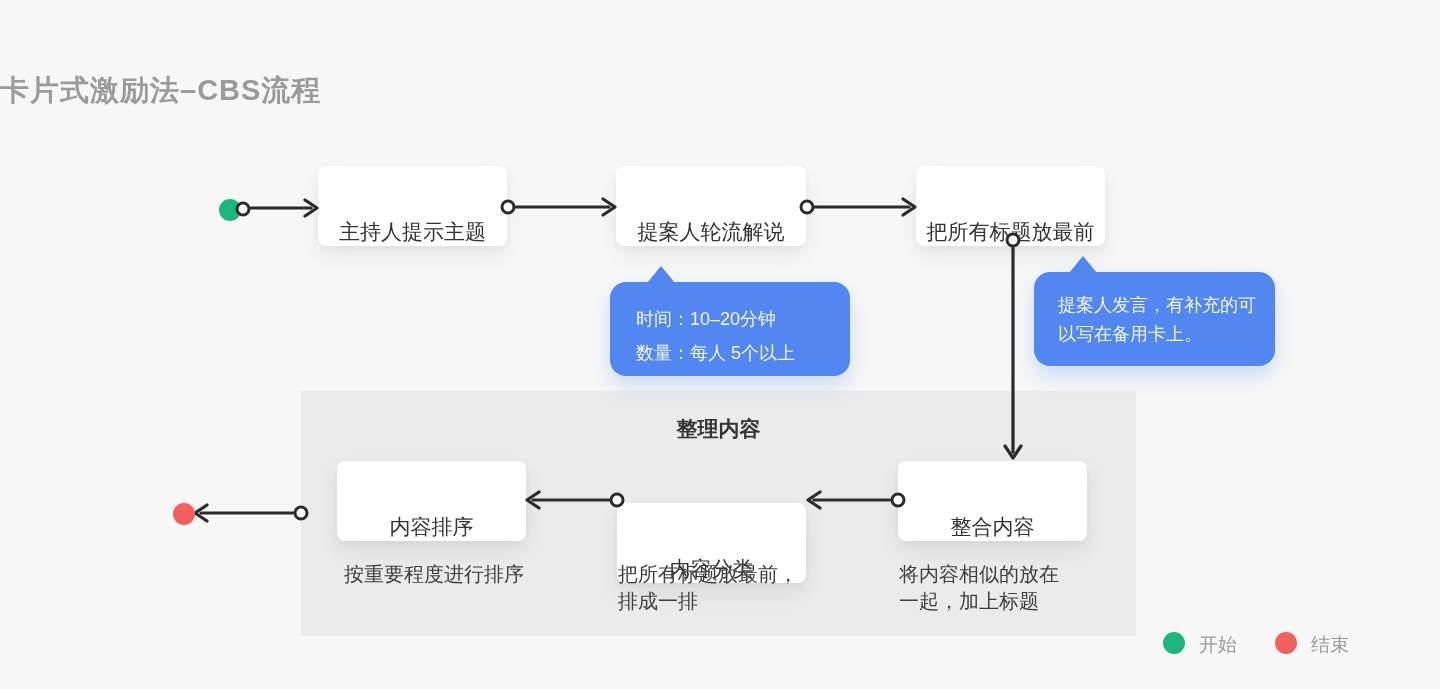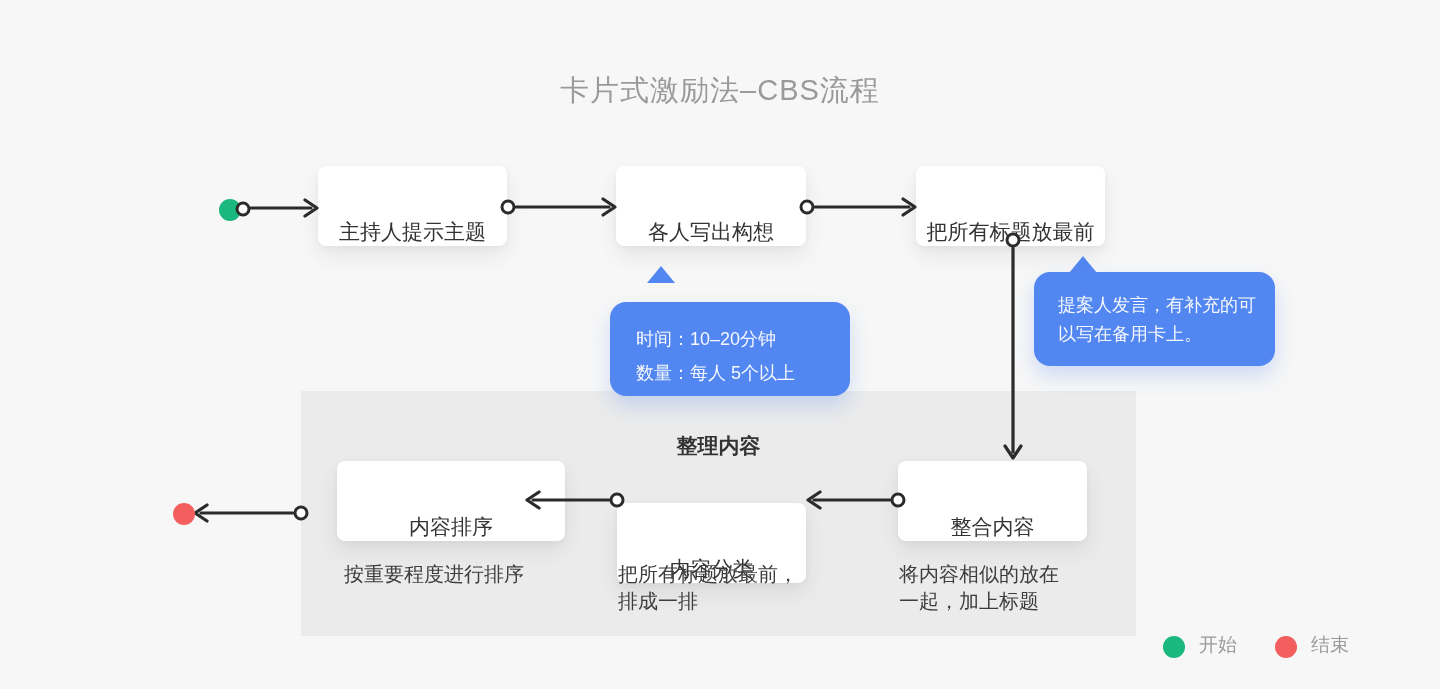--- a/index.html
+++ b/index.html
@@ -13,40 +13,39 @@
     position: relative;
     width: 1440px;
     height: 689px;
     background: #f7f7f7;
   }
   .page-title {
     position: absolute;
     top: 71px;
     left: 0;
     width: 100%;
-    text-align: center;
     font-size: 29px;
-    font-weight: 400;
+    font-weight: 700;
     letter-spacing: 1px;
     color: #9a9a9b;
     z-index: 2;
   }
   .panel {
     position: absolute;
     left: 301px;
     top: 391px;
     width: 835px;
     height: 245px;
     background: #ebebeb;
     z-index: 1;
   }
   .panel-title {
     position: absolute;
     left: 301px;
-    top: 432px;
+    top: 415px;
     width: 835px;
     text-align: center;
     font-size: 21px;
     font-weight: 600;
     color: #333333;
     z-index: 2;
   }
   .node {
     position: absolute;
     background: #ffffff;
@@ -56,21 +55,21 @@
     align-items: flex-end;
     justify-content: center;
     font-size: 21px;
     color: #333333;
     z-index: 3;
     white-space: nowrap;
   }
   .node-host     { left: 318px;  top: 166px; width: 189px; height: 80px; }
   .node-write    { left: 616px;  top: 166px; width: 190px; height: 80px; }
   .node-present  { left: 916px;  top: 166px; width: 189px; height: 80px; }
-  .node-sort     { left: 337px;  top: 461px; width: 228px; height: 80px; }
+  .node-sort     { left: 337px;  top: 461px; width: 189px; height: 80px; }
   .node-classify { left: 617px;  top: 461px; width: 189px; height: 80px; margin-top: 42px; }
   .node-merge    { left: 898px;  top: 461px; width: 189px; height: 80px; }
   .note {
     position: absolute;
     font-size: 20px;
     line-height: 27px;
     color: #3d3d3d;
     z-index: 3;
   }
   .note-sort     { left: 344px; top: 561px; width: 220px; }
@@ -86,21 +85,21 @@
     z-index: 3;
   }
   .bubble-tail {
     position: absolute;
     width: 0; height: 0;
     border-left: 14px solid transparent;
     border-right: 14px solid transparent;
     border-bottom: 17px solid #5286f0;
     z-index: 3;
   }
-  .bubble-time { left: 610px; top: 282px; width: 240px; height: 94px; padding: 20px 0 0 26px; margin-top: 20px; }
+  .bubble-time { left: 610px; top: 282px; width: 240px; height: 94px; padding: 20px 0 0 26px; }
   .bubble-time .bubble-line { line-height: 34px; }
   .bubble-time-tail { left: 647px; top: 266px; }
   .bubble-speak { left: 1034px; top: 272px; width: 241px; height: 94px; padding: 19px 0 0 24px; }
   .bubble-speak .bubble-text { width: 206px; line-height: 29px; }
   .bubble-speak-tail { left: 1069px; top: 256px; }
   .connector-layer {
     position: absolute;
     left: 0; top: 0;
     width: 1440px; height: 689px;
     z-index: 4;
@@ -108,41 +107,41 @@
   }
   .legend {
     position: absolute;
     left: 1163px;
     top: 632px;
     display: flex;
     align-items: center;
     gap: 38px;
     z-index: 3;
   }
-  .legend-item { display: flex; align-items: flex-end; gap: 14px; }
+  .legend-item { display: flex; align-items: flex-start; gap: 14px; }
   .legend-dot { width: 22px; height: 22px; border-radius: 50%; }
   .legend-dot-start { background: #1ab87f; }
   .legend-dot-end   { background: #f25f5e; }
   .legend-label { font-size: 19px; color: #9b9b9b; }
 </style>
 </head>
 <body>
 
 <div class="canvas">
 
   <div class="page-title">卡片式激励法–CBS流程</div>
 
   <div class="panel"></div>
   <div class="panel-title">整理内容</div>
 
   <div class="node node-host">
     <span>主持人提示主题</span>
   </div>
   <div class="node node-write">
-    <span>各人写出构想</span>
+    <span>提案人轮流解说</span>
   </div>
   <div class="node node-present">
     <span>把所有标题放最前</span>
   </div>
   <div class="node node-sort">
     <span>内容排序</span>
   </div>
   <div class="node node-classify">
     <span>内容分类</span>
   </div>

